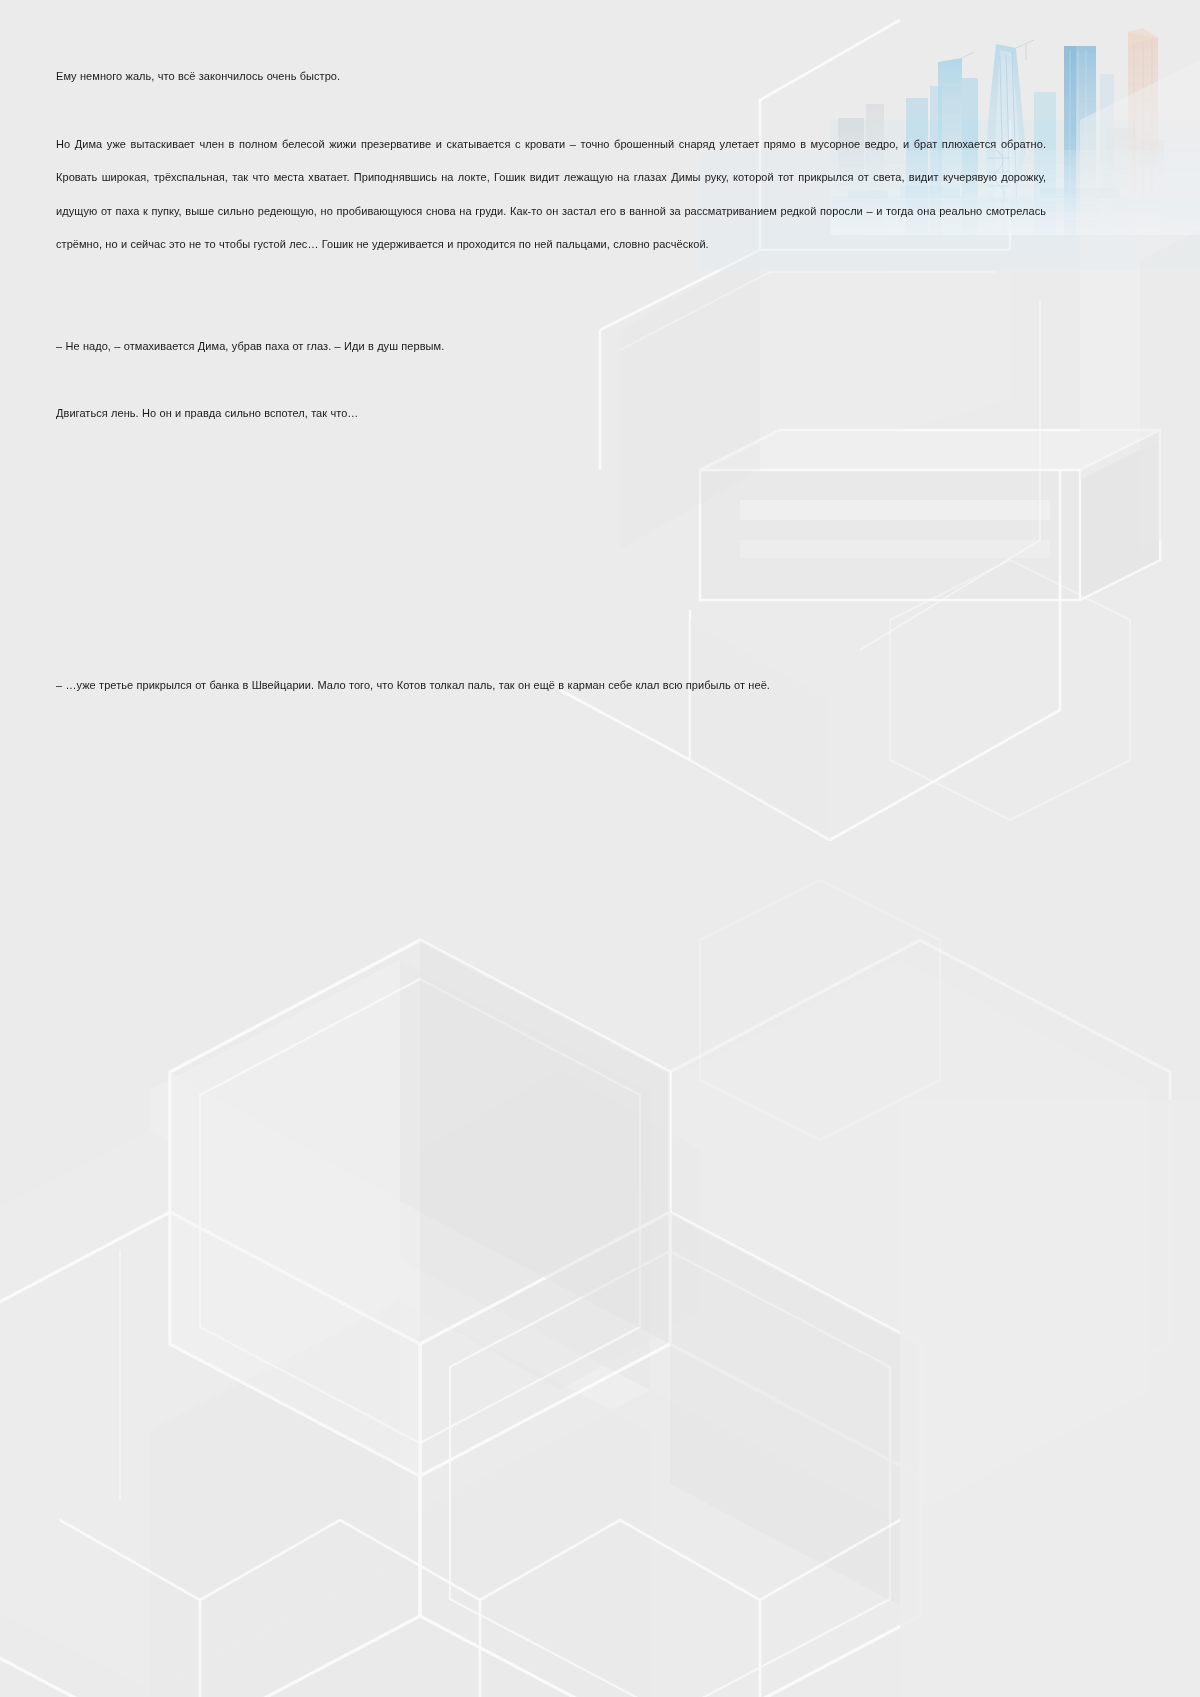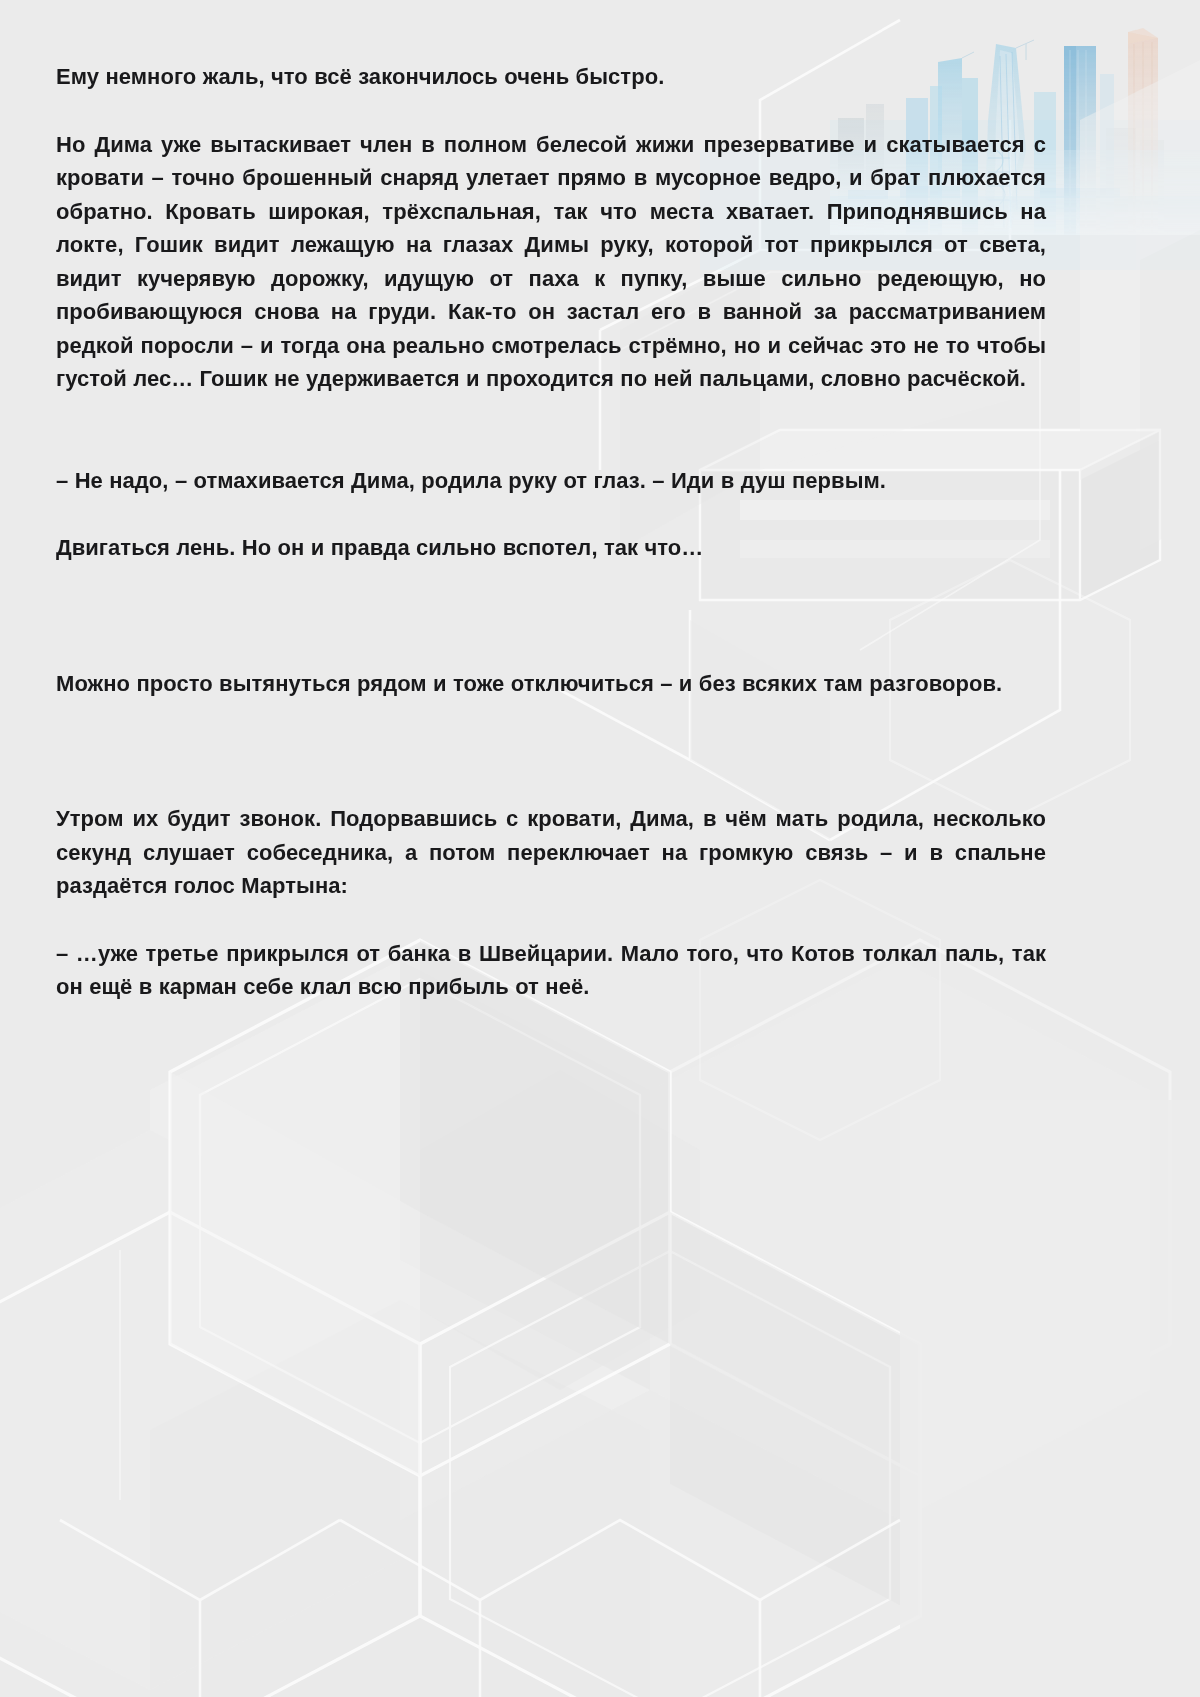--- a/index.html
+++ b/index.html
@@ -38,28 +38,27 @@
     padding: 0;
   }
   #text-body {
     position: absolute;
     left: 56px;
     top: 60px;
     width: 990px;
   }
   .para {
     margin: 0 0 0px 0;
-    font-size: 22px;
+    font-size: 11px;
     line-height: 33.5px;
     color: #19191b;
     text-align: justify;
     text-justify: inter-word;
     letter-spacing: 0.05px;
     word-spacing: 0.2px;
-    font-weight: bold;
   }
   .para.justified {
     text-align: justify;
   }
   .para.plain {
     text-align: left;
   }
   .gap-md { height: 34px; }
   .gap-lg { height: 68px; }
 </style>
@@ -268,39 +267,37 @@
   <div id="text-body">
 
     <p class="para plain">Ему немного жаль, что всё закончилось очень быстро.</p>
 
     <div class="gap-md"></div>
 
     <p class="para justified">Но Дима уже вытаскивает член в полном белесой жижи презервативе и скатывается с кровати – точно брошенный снаряд улетает прямо в мусорное ведро, и брат плюхается обратно. Кровать широкая, трёхспальная, так что места хватает. Приподнявшись на локте, Гошик видит лежащую на глазах Димы руку, которой тот прикрылся от света, видит кучерявую дорожку, идущую от паха к пупку, выше сильно редеющую, но пробивающуюся снова на груди. Как-то он застал его в ванной за рассматриванием редкой поросли – и тогда она реально смотрелась стрёмно, но и сейчас это не то чтобы густой лес… Гошик не удерживается и проходится по ней пальцами, словно расчёской.</p>
 
     <div class="gap-lg"></div>
 
-    <p class="para plain">– Не надо, – отмахивается Дима, родила руку от глаз. – Иди в душ первым.</p>
+    <p class="para plain">– Не надо, – отмахивается Дима, убрав паха от глаз. – Иди в душ первым.</p>
 
     <div class="gap-md"></div>
 
     <p class="para plain">Двигаться лень. Но он и правда сильно вспотел, так что…</p>
 
     <div class="gap-md"></div>
 
 
     <div class="gap-md"></div>
 
 
     <div class="gap-md"></div>
 
-    <p class="para plain">Можно просто вытянуться рядом и тоже отключиться –  и без всяких там разговоров.</p>
 
     <div class="gap-lg"></div>
     <div class="gap-md"></div>
 
-    <p class="para justified">Утром их будит звонок. Подорвавшись с кровати, Дима, в чём мать родила, несколько секунд слушает собеседника, а потом переключает на громкую связь – и в спальне раздаётся голос Мартына:</p>
 
     <div class="gap-md"></div>
 
     <p class="para justified">– …уже третье прикрылся от банка в Швейцарии. Мало того, что Котов толкал паль, так он ещё в карман себе клал всю прибыль от неё.</p>
 
   </div>
 </div>
 
 </body></html>

